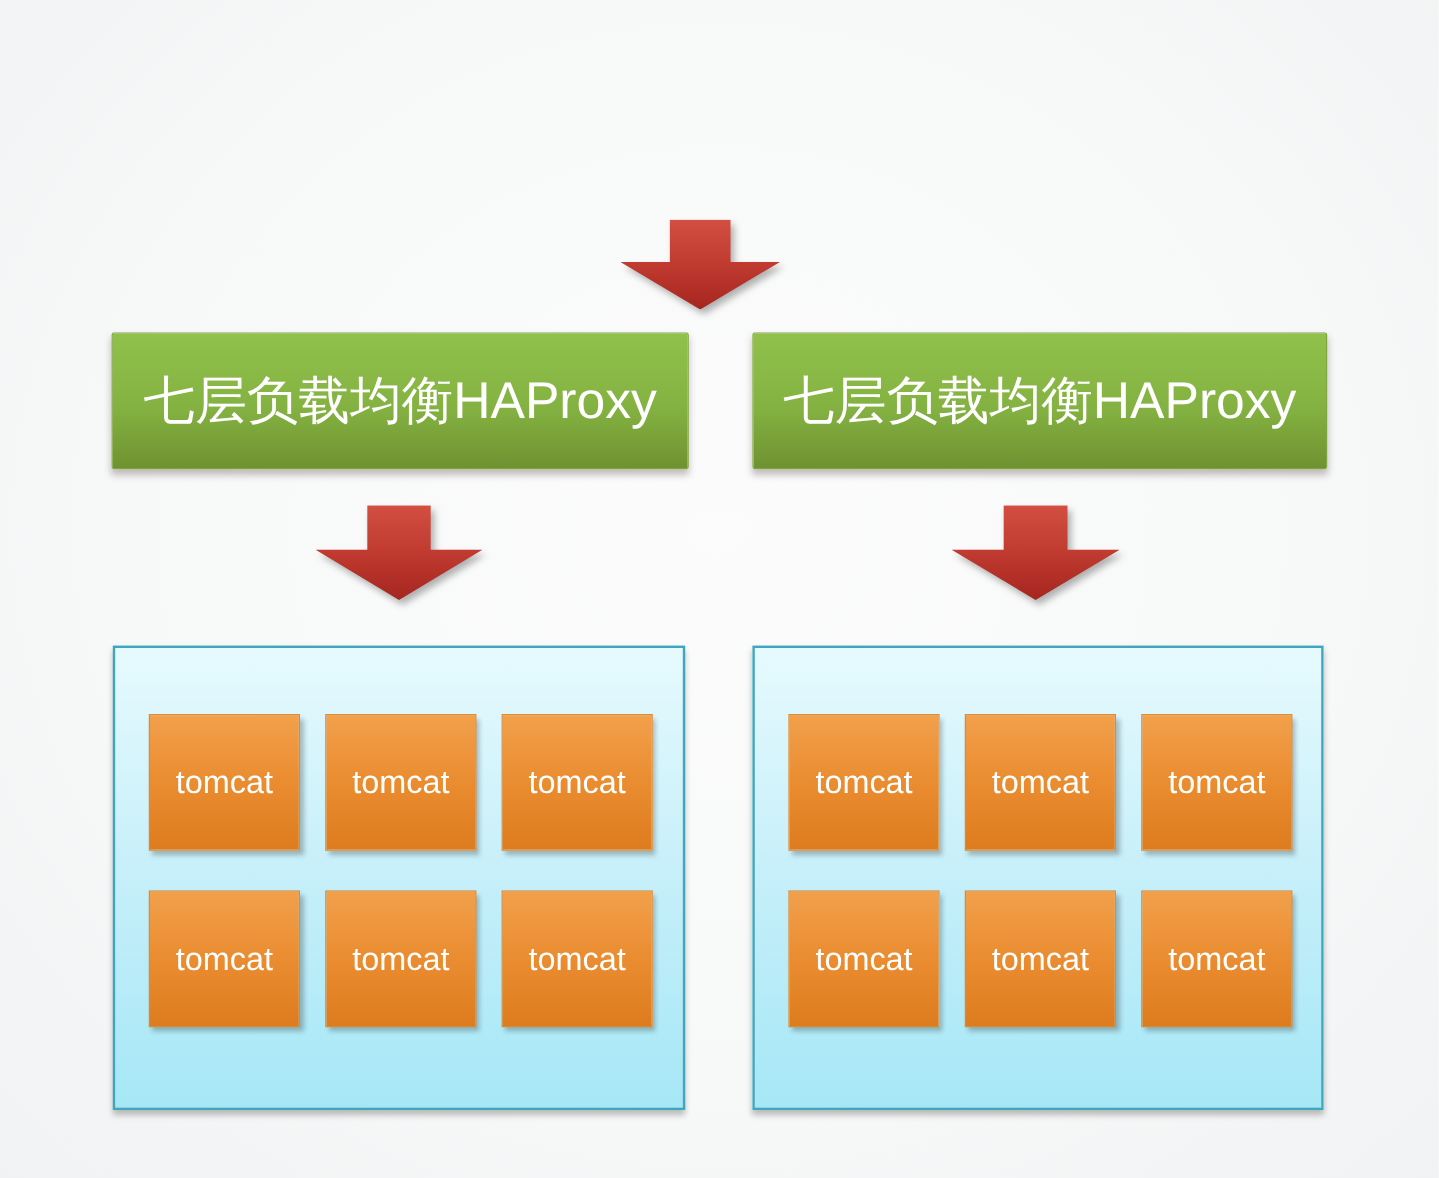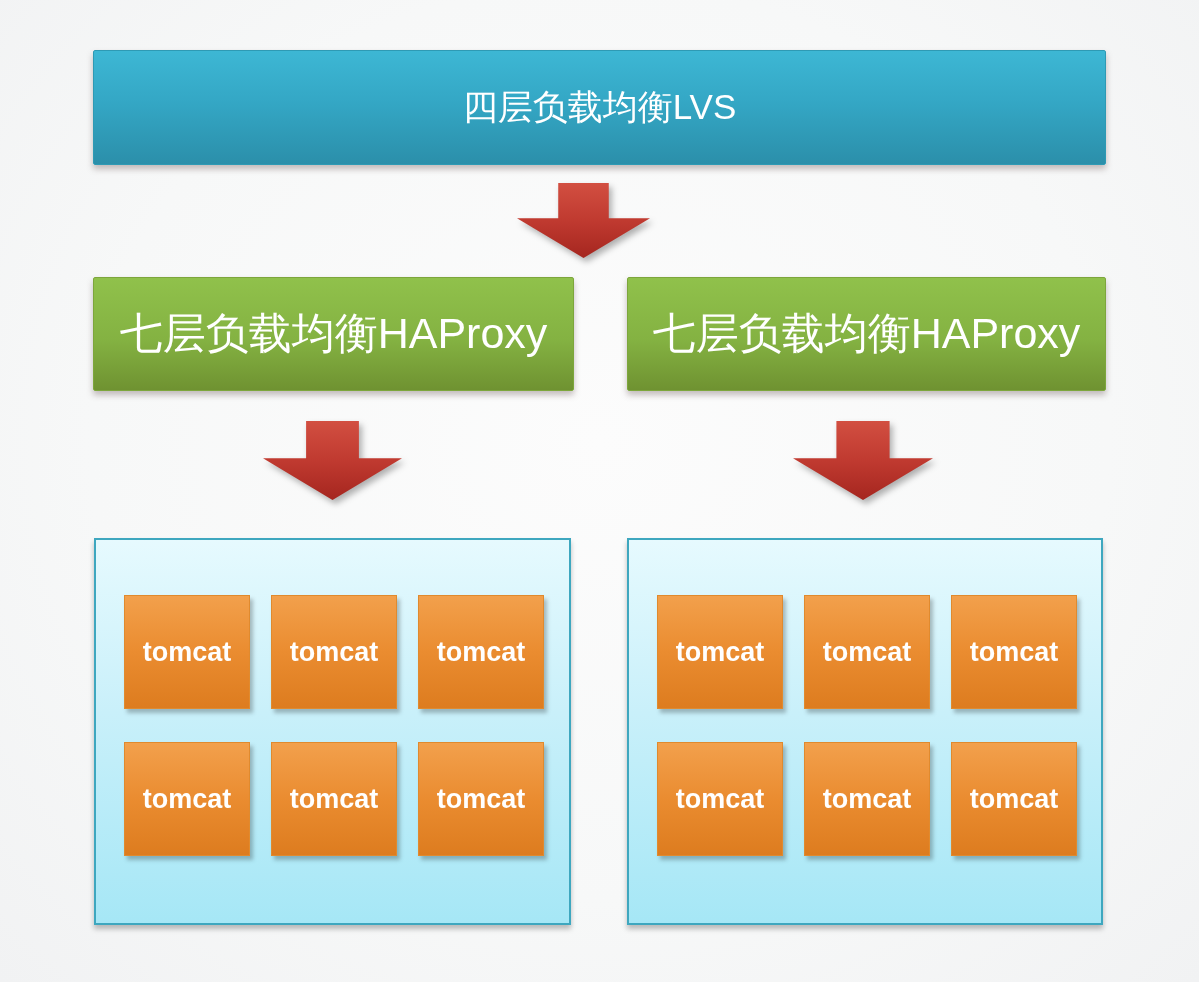--- a/index.html
+++ b/index.html
@@ -55,21 +55,20 @@
 
   .cluster {
     position: absolute;
     top: 538px;
     height: 387px;
     box-sizing: border-box;
     border: 2px solid #3ea7bf;
     background: linear-gradient(to bottom, #e6fafe 0%, #c9f0fa 45%, #a6e7f6 100%);
     box-shadow: 0 4px 5px rgba(0,0,0,0.25);
     padding: 55px 0 0 28px;
-    font-weight: bold;
   }
   .cluster.left  { left: 94px;  width: 477px; }
   .cluster.right { left: 627px; width: 476px; }
 
   .node-grid {
     display: grid;
     grid-template-columns: repeat(3, 126px);
     grid-auto-rows: 114px;
     column-gap: 21px;
     row-gap: 33px;
@@ -83,21 +82,20 @@
     background: linear-gradient(to bottom, #f2a04c 0%, #ea8c30 50%, #dd7c1f 100%);
     border: 1px solid #e08a2e;
     box-shadow: 3px 4px 4px rgba(0,0,0,0.25);
   }
 </style>
 </head>
 <body>
 
 <div class="canvas">
 
-  <div class="band lvs">四层负载均衡LVS</div>
 
   <div class="arrow-wrap big">
     <div class="arrow"></div>
   </div>
 
   <div class="band haproxy left">七层负载均衡HAProxy</div>
 
   <div class="band haproxy right">七层负载均衡HAProxy</div>
 
   <div class="arrow-wrap small-left">

